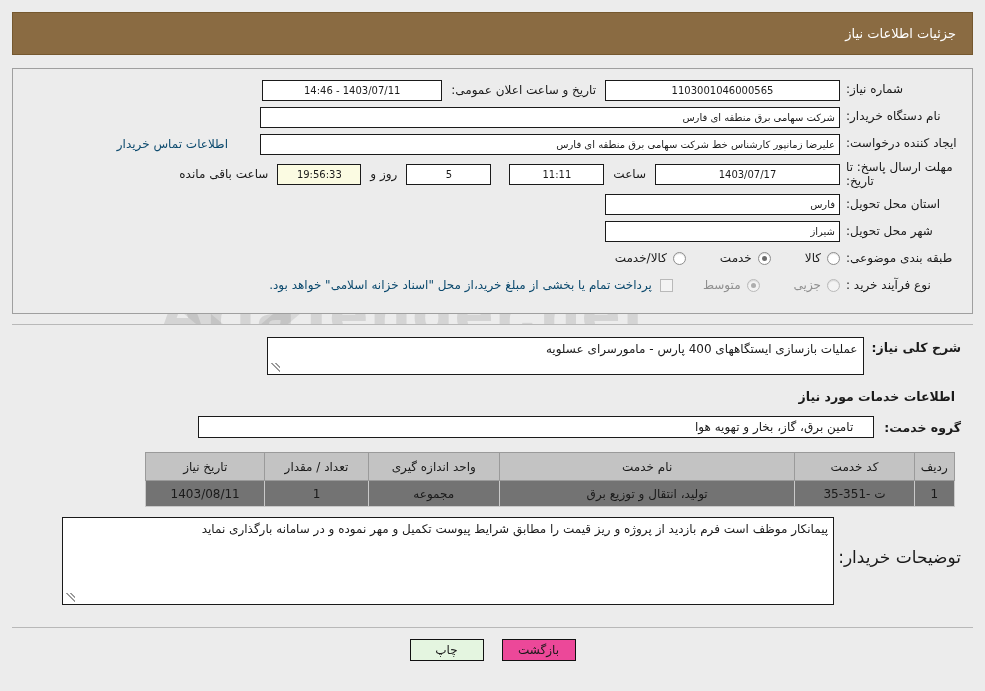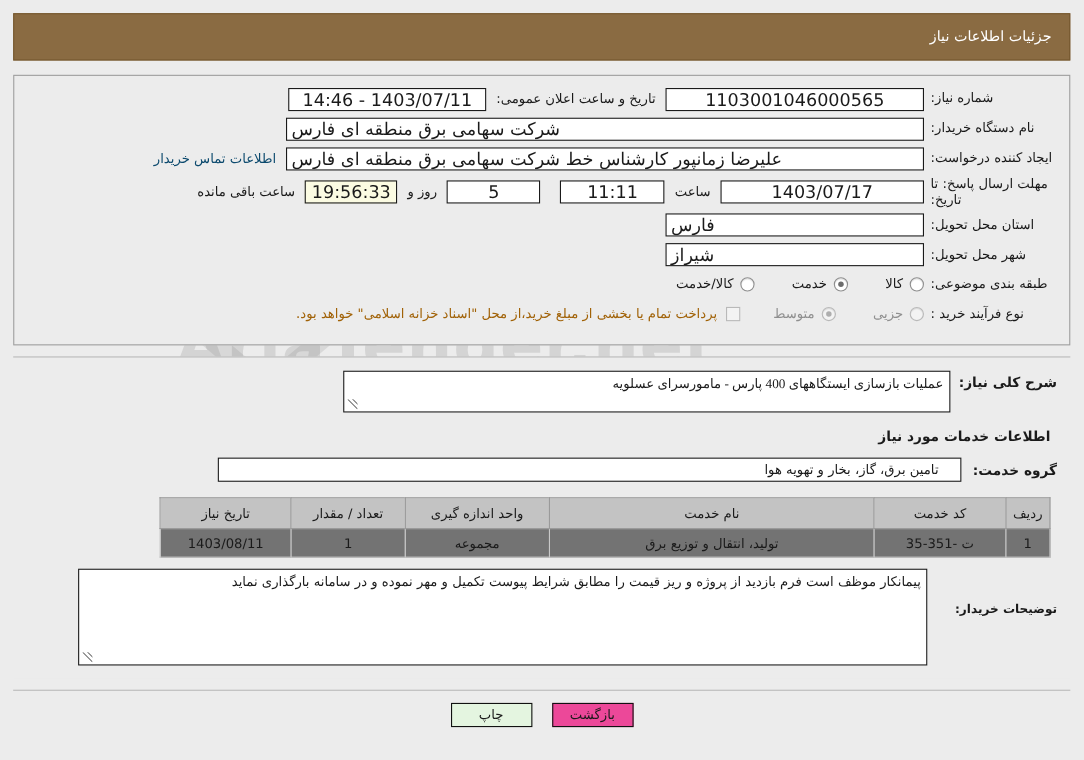--- a/index.html
+++ b/index.html
@@ -139,27 +139,27 @@
     line-height: 1.28;
   }
   .lbl.two-line { line-height: 1.18; }
 
   .fld {
     border: 1px solid #1a1a1a;
     background: #ffffff;
     height: 21px;
     line-height: 19px;
     padding: 0 4px;
-    font-size: 16px;
+    font-size: 10px;
     color: #1a1a1a;
     text-align: center;
     overflow: hidden;
     white-space: nowrap;
   }
-  .fld.rt { text-align: left; }
+  .fld.rt { text-align: right; margin-left: 23px; }
   .fld.timer { background: #fbfbe2; width: 84px; }
 
   .w-need-no { width: 235px; }
   .w-wide    { width: 580px; }
   .w-date    { width: 185px; }
   .w-hour    { width: 95px; }
   .w-days    { width: 85px; }
   .w-loc     { width: 235px; }
   .w-pubdate { width: 180px; }
 
@@ -209,21 +209,21 @@
   .dim .rdo { border-color: #b9b9b9; background: #f3f3f3; }
   .dim .rdo.on::after { background: #aeaeae; }
 
   .chk {
     width: 13px; height: 13px;
     border: 1px solid #b9b9b9;
     background: #f3f3f3;
     margin-left: 8px;
     flex: 0 0 13px;
   }
-  .chk-text { font-size: 12px; color: #a16207; }
+  .chk-text { font-size: 12px; color: #0c4a6e; }
 
   
   .sec-row {
     display: flex;
     align-items: flex-start;
     margin-bottom: 6px;
   }
   .sec-lbl {
     font-weight: bold;
     font-size: 12.5px;
@@ -235,21 +235,21 @@
   .textarea {
     border: 1px solid #1a1a1a;
     background: #ffffff;
     font-size: 12px;
     padding: 3px 5px;
     text-align: right;
     position: relative;
     overflow: hidden;
     line-height: 1.45;
   }
-  .ta-brief { width: 552px; height: 38px; font-family: Liberation Serif, serif; }
+  .ta-brief { width: 597px; height: 38px; }
   .ta-notes { width: 772px; height: 88px; }
   .textarea::after {
     content: "";
     position: absolute;
     left: 3px;
     bottom: 2px;
     width: 9px; height: 9px;
     background:
       linear-gradient(45deg, transparent 45%, #9a9a9a 45%, #9a9a9a 58%, transparent 58%),
       linear-gradient(45deg, transparent 70%, #9a9a9a 70%, #9a9a9a 82%, transparent 82%);
@@ -314,23 +314,23 @@
   .col-unit  { width: 130px; }
   .col-qty   { width: 102px; }
   .col-date  { width: 118px; }
 
   .notes-row {
     display: flex;
     align-items: flex-start;
     margin-top: 10px;
   }
   .notes-lbl {
-    font-weight: bold;
-    font-size: 11px;
-    padding-left: 25px;
+    font-weight: normal;
+    font-size: 17px;
+    padding-left: 4px;
     padding-top: 30px;
     white-space: nowrap;
   }
 
   
   .footer {
     border-top: 1px solid #b8b8b8;
     margin: 10px 12px 0 12px;
     padding-top: 11px;
     display: flex;

